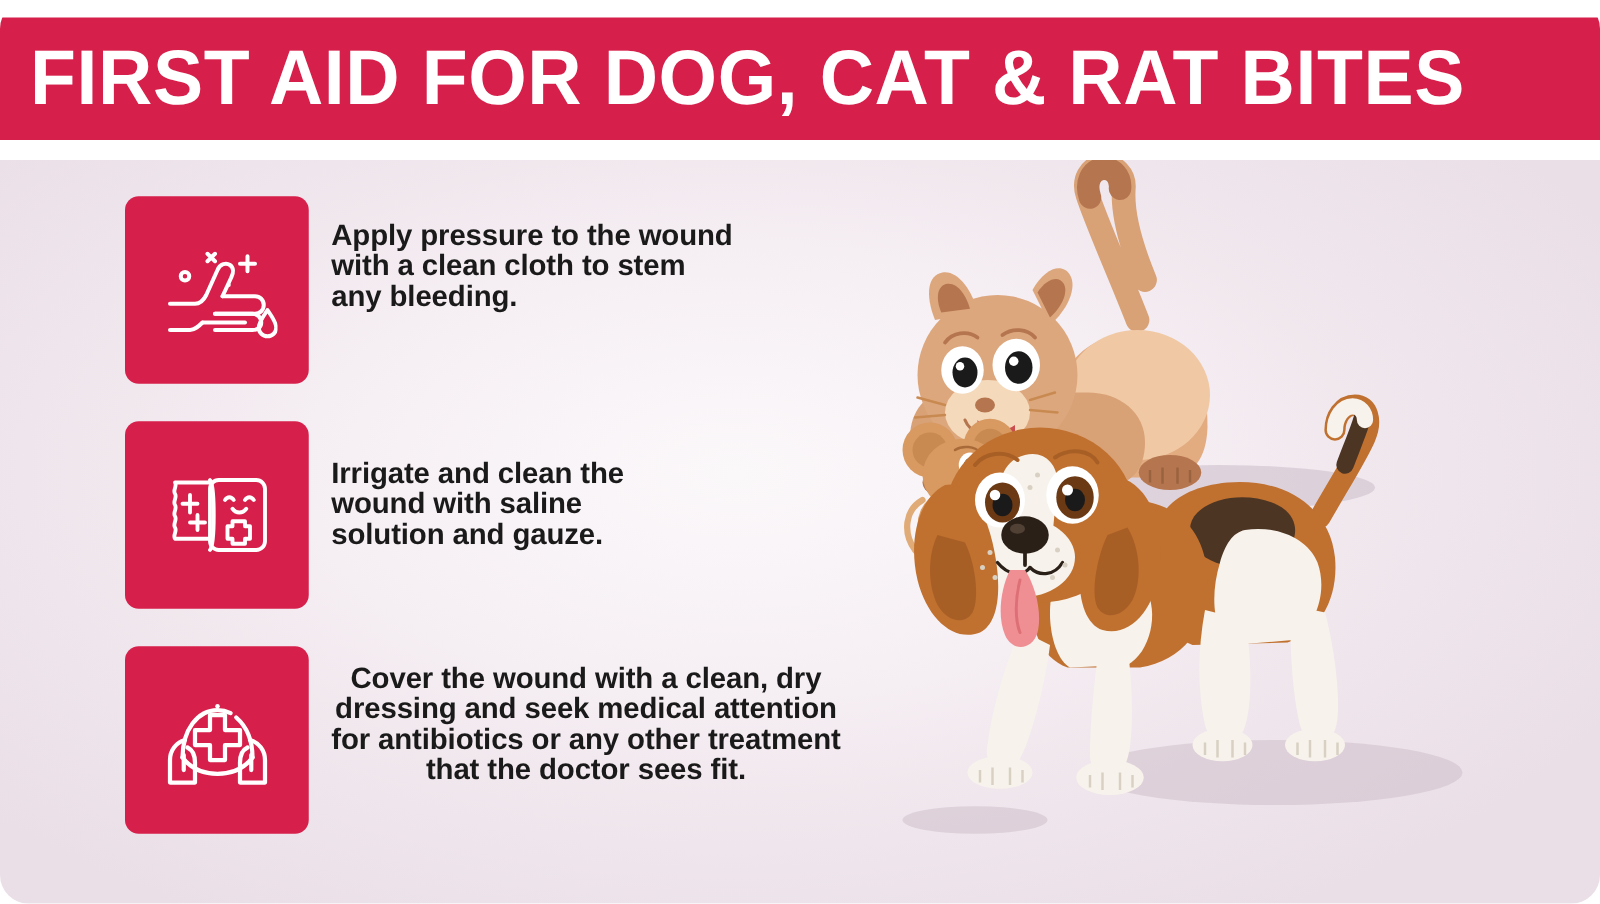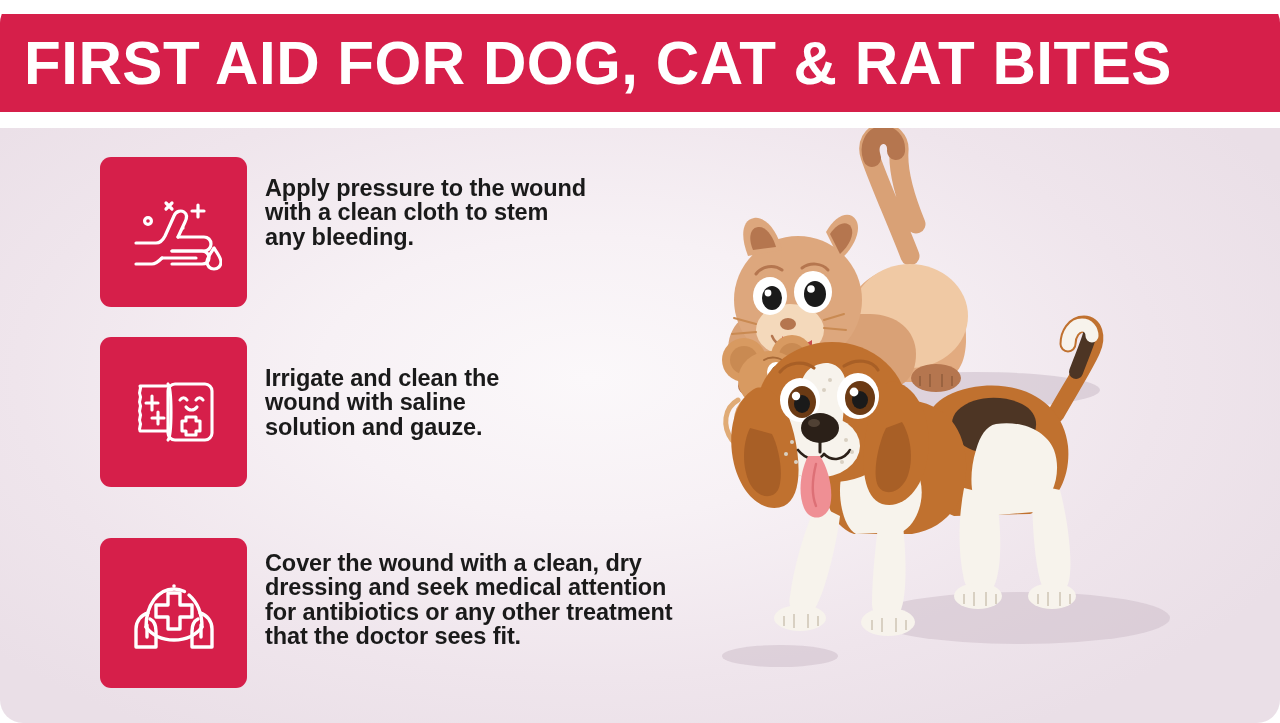--- a/index.html
+++ b/index.html
@@ -69,21 +69,21 @@
     height: 595px;
   }
   .step {
     position: absolute;
     left: 100px;
     display: flex;
     align-items: flex-start;
   }
   .step-1 { top: 29px; }
   .step-2 { top: 209px; }
-  .step-3 { top: 410px; }
+  .step-3 { top: 389px; text-align: center; }
 
   .icon-box {
     width: 147px;
     height: 150px;
     background: #d61f4a;
     border-radius: 11px;
     flex: 0 0 auto;
     display: flex;
     align-items: center;
     justify-content: center;

